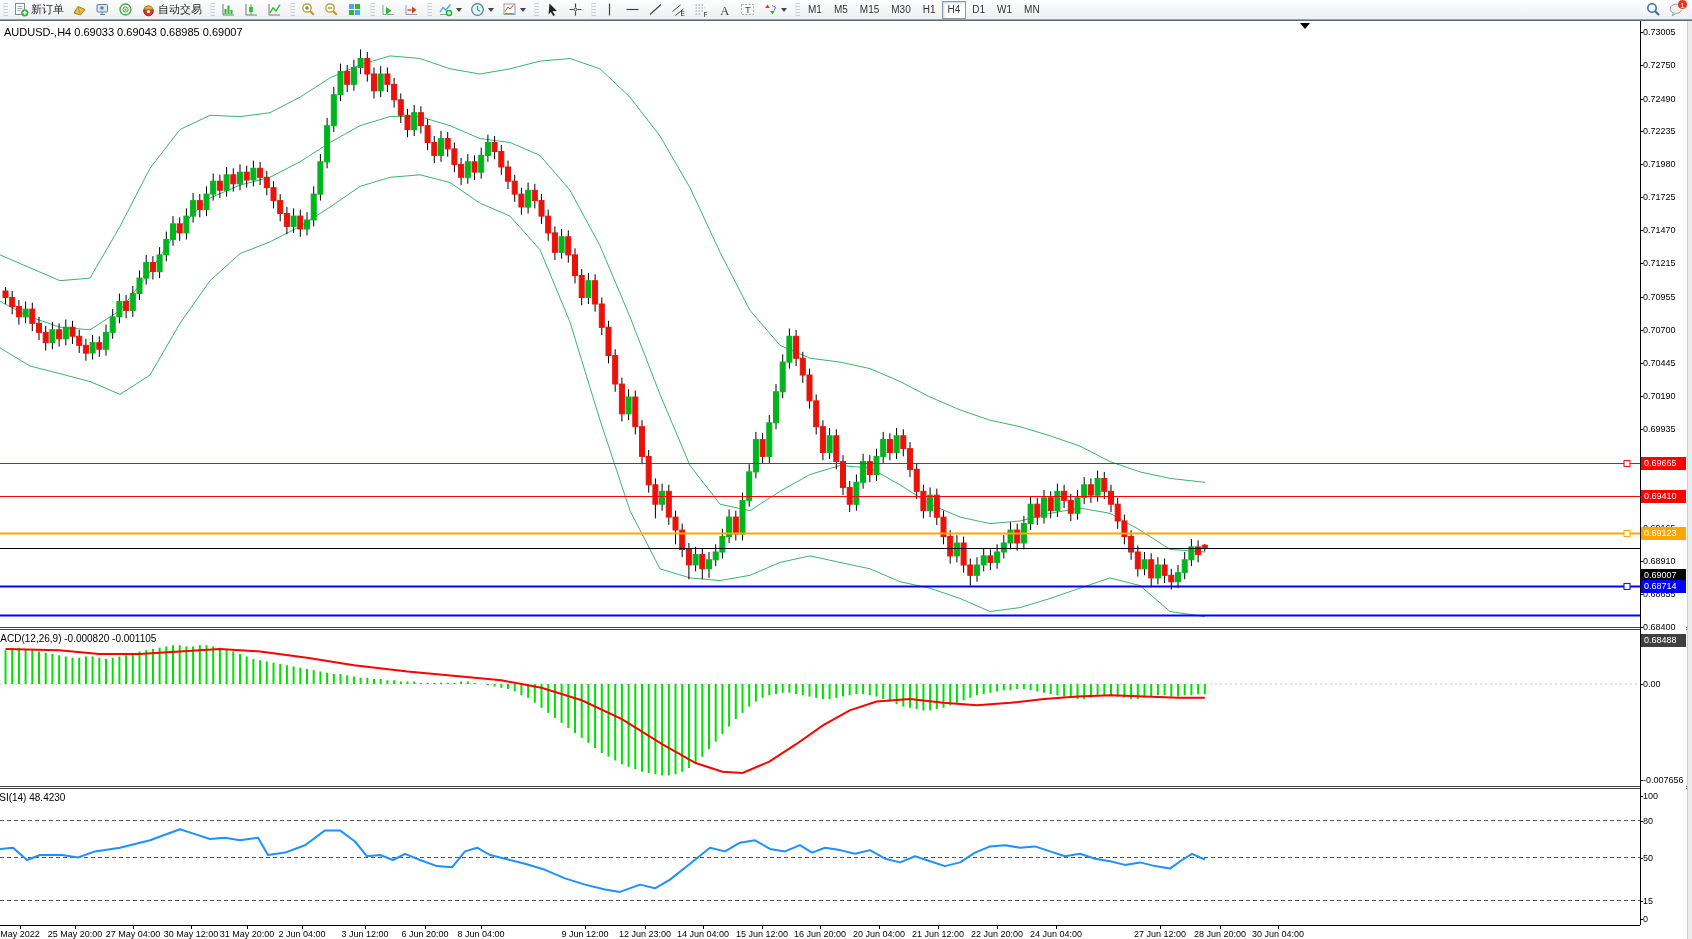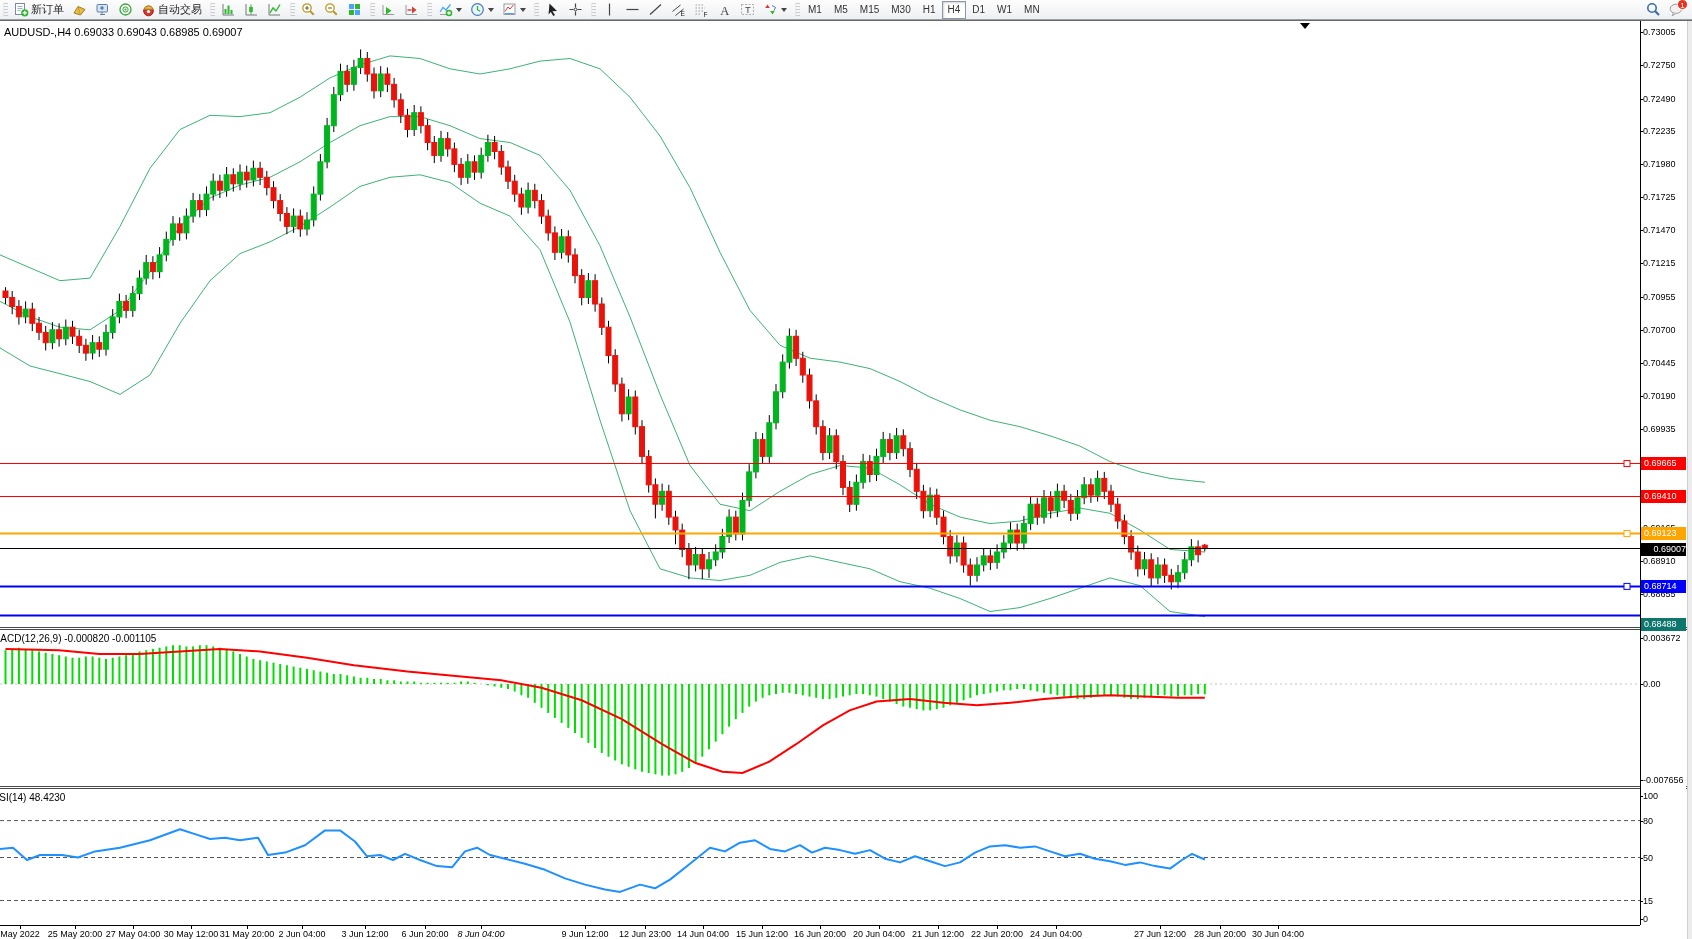--- a/index.html
+++ b/index.html
@@ -977,43 +977,43 @@
         <div class="tick-label" style="top: 658.029px;">0.00</div>
         <div class="tick-label" style="top: 753.996px;">-0.007656</div>
         <div class="tick-label" style="top: 770px;">100</div>
         <div class="tick-label" style="top: 794.6px;">80</div>
         <div class="tick-label" style="top: 831.5px;">50</div>
         <div class="tick-label" style="top: 874.55px;">15</div>
         <div class="tick-label" style="top: 893px;">0</div>
         <div class="price-badge" style="top: 436.028px; background: rgb(255, 0, 0);">0.69665</div>
         <div class="price-badge" style="top: 468.974px; background: rgb(255, 0, 0);">0.69410</div>
         <div class="price-badge" style="top: 506.054px; background: rgb(255, 165, 0);">0.69123</div>
-        <div class="price-badge" style="top: 522px; background: rgb(0, 0, 0); text-align: right;">0.69007</div>
+        <div class="price-badge" style="top: 548px; background: rgb(0, 0, 0);">0.69007</div>
         <div class="price-badge" style="top: 558.897px; background: rgb(0, 0, 255);">0.68714</div>
-        <div class="price-badge" style="top: 597px; background: #0f766e;">0.68488</div>
+        <div class="price-badge" style="top: 613px; background: #404040;">0.68488</div>
       </div>
     <div class="time-axis" id="time-axis">
         <div class="time-tick" style="left: 20px;"></div>
         <div class="time-label" style="left: 20px;">May 2022</div>
         <div class="time-tick" style="left: 75px;"></div>
         <div class="time-label" style="left: 75px;">25 May 20:00</div>
         <div class="time-tick" style="left: 133px;"></div>
         <div class="time-label" style="left: 133px;">27 May 04:00</div>
         <div class="time-tick" style="left: 191px;"></div>
         <div class="time-label" style="left: 191px;">30 May 12:00</div>
         <div class="time-tick" style="left: 247px;"></div>
         <div class="time-label" style="left: 247px;">31 May 20:00</div>
         <div class="time-tick" style="left: 302px;"></div>
         <div class="time-label" style="left: 302px;">2 Jun 04:00</div>
         <div class="time-tick" style="left: 365px;"></div>
         <div class="time-label" style="left: 365px;">3 Jun 12:00</div>
         <div class="time-tick" style="left: 425px;"></div>
         <div class="time-label" style="left: 425px;">6 Jun 20:00</div>
         <div class="time-tick" style="left: 481px;"></div>
-        <div class="time-label" style="left: 481px; font-style: italic;">8 Jun 04:00</div>
+        <div class="time-label" style="left: 481px;">8 Jun 04:00</div>
         <div class="time-tick" style="left: 585px;"></div>
         <div class="time-label" style="left: 585px;">9 Jun 12:00</div>
         <div class="time-tick" style="left: 645px;"></div>
         <div class="time-label" style="left: 645px; text-align: center;">12 Jun 23:00</div>
         <div class="time-tick" style="left: 703px;"></div>
         <div class="time-label" style="left: 703px;">14 Jun 04:00</div>
         <div class="time-tick" style="left: 762px;"></div>
         <div class="time-label" style="left: 762px;">15 Jun 12:00</div>
         <div class="time-tick" style="left: 820px;"></div>
         <div class="time-label" style="left: 820px;">16 Jun 20:00</div>

